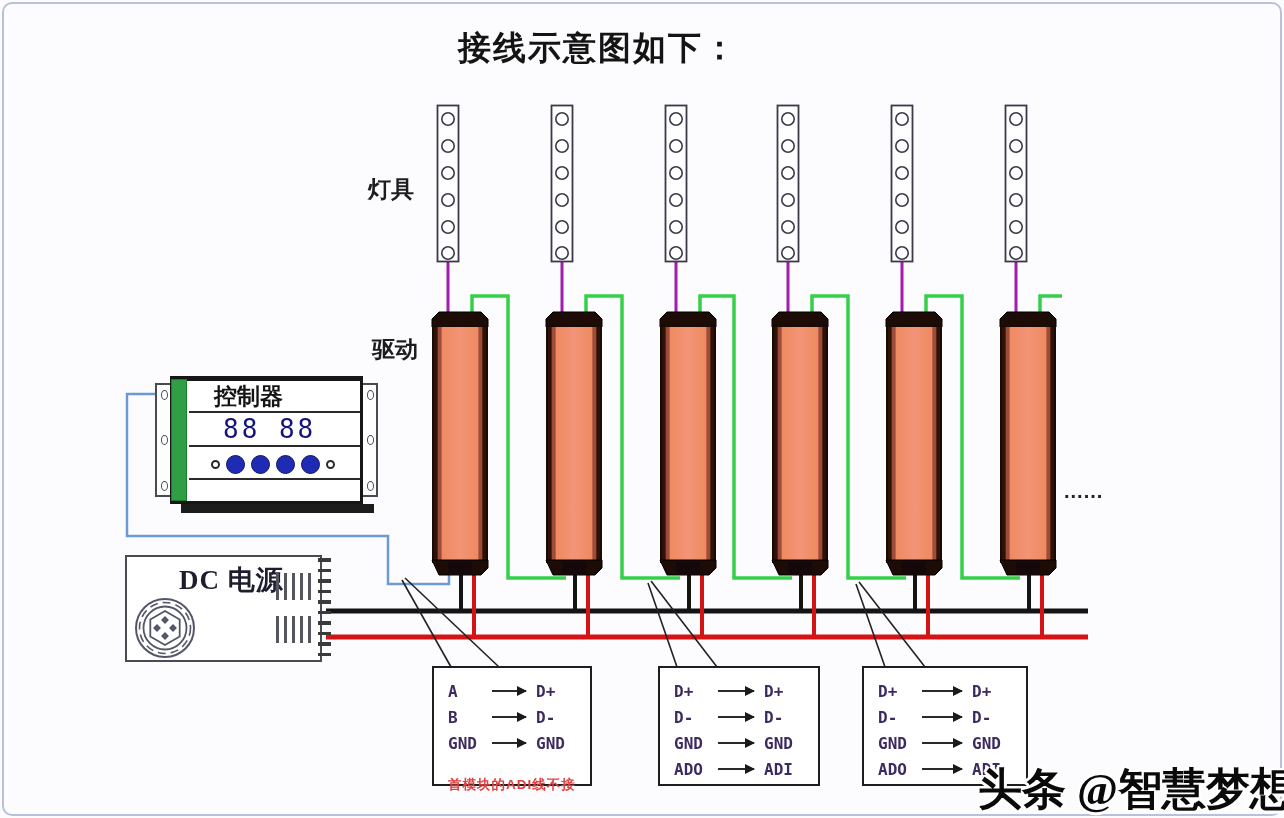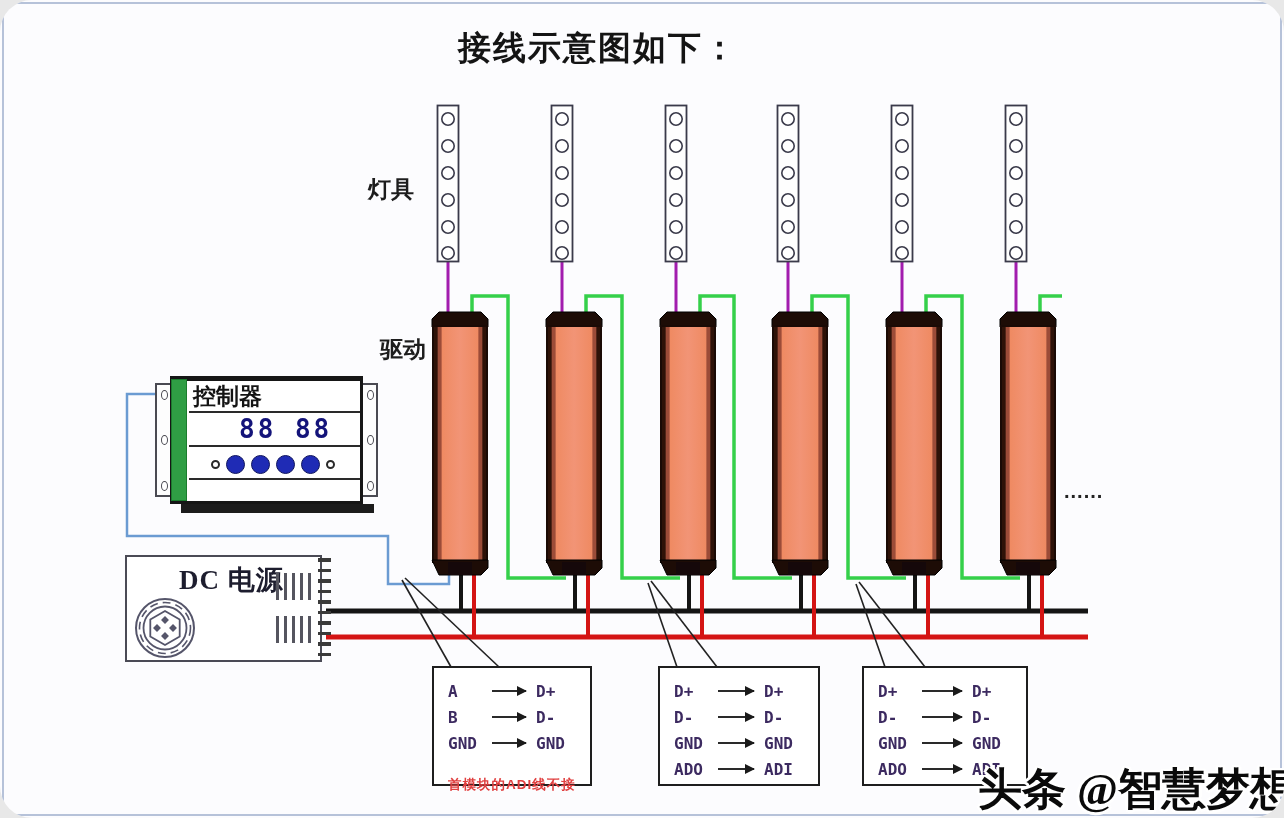--- a/index.html
+++ b/index.html
@@ -1,45 +1,45 @@
 <!DOCTYPE html>
 <html><head>
 <meta charset="utf-8">
 <style>
   html,body{margin:0;padding:0;background:#e8e8e8;}
   .canvas{
     position:relative;width:1284px;height:818px;background:#fcfcfe;
-    font-family:"Liberation Sans",sans-serif;overflow:hidden;margin:0 auto;border-radius:32px;
+    font-family:"Liberation Sans",sans-serif;overflow:hidden;margin:0 auto;
   }
   .frame{position:absolute;inset:2px;border:2px solid #b6c2d9;border-radius:10px;pointer-events:none;}
   .abs{position:absolute;}
   svg{display:block;}
 
   .title{
     left:458px;top:26px;font-size:33px;font-weight:bold;color:#141414;
     letter-spacing:2px;font-family:"Liberation Serif",serif;
   }
   .side-label{font-size:23px;font-weight:bold;color:#1d1d1d;font-family:"Liberation Serif",serif;}
   .lamp-label{left:368px;top:174px;}
-  .driver-label{left:380px;top:334px;}
+  .driver-label{left:372px;top:334px;}
 
   
   .ctrl-ear{width:17px;height:114px;top:383px;background:#fdfdfd;border:2px solid #4a4a52;box-sizing:border-box;}
   .ctrl-ear .hole{position:absolute;left:4px;width:5px;height:8px;border:1.5px solid #4a4a52;border-radius:50%;background:#fff;}
   .controller{
     left:170px;top:376px;width:193px;height:128px;background:#ffffff;
     border:3px solid #161616;border-top-width:5px;box-sizing:border-box;
   }
   .ctrl-shadow{left:181px;top:504px;width:193px;height:9px;background:#1c1c1c;}
   .ctrl-strip{left:171px;top:379px;width:16px;height:122px;background:#2f9e44;border:1px solid #1b7c2d;box-sizing:border-box;}
-  .ctrl-title{left:193px;top:381px;font-size:23px;font-weight:bold;color:#141414;font-family:"Liberation Serif",serif;}
+  .ctrl-title{left:214px;top:381px;font-size:23px;font-weight:bold;color:#141414;font-family:"Liberation Serif",serif;}
   .ctrl-line{height:2px;background:#2a2a2a;left:189px;width:171px;}
   .ctrl-display{
     left:223px;top:414px;font-family:"DejaVu Sans Mono",monospace;
-    font-size:26px;font-weight:bold;color:#14147a;letter-spacing:3px;margin-left:16px;
+    font-size:26px;font-weight:normal;color:#14147a;letter-spacing:3px;
   }
   .ctrl-buttons{left:211px;top:453px;display:flex;align-items:center;gap:6px;height:22px;}
   .btn-small{width:9px;height:9px;border:2px solid #2a2a2a;border-radius:50%;background:#fff;box-sizing:border-box;}
   .btn-big{width:19px;height:19px;border-radius:50%;background:#1f2bb5;border:1px solid #10155e;box-sizing:border-box;}
 
   
   .dc-box{left:125px;top:555px;width:197px;height:107px;background:#fff;border:2px solid #4a4a55;box-sizing:border-box;}
   .dc-label{left:141px;top:562px;font-size:27px;font-weight:bold;color:#1d1d2e;letter-spacing:1px;font-family:"Liberation Serif",serif;margin-left:38px;}
   .vents{left:276px;display:flex;gap:5px;}
   .vents i{display:block;width:3px;height:27px;background:#55555f;}

